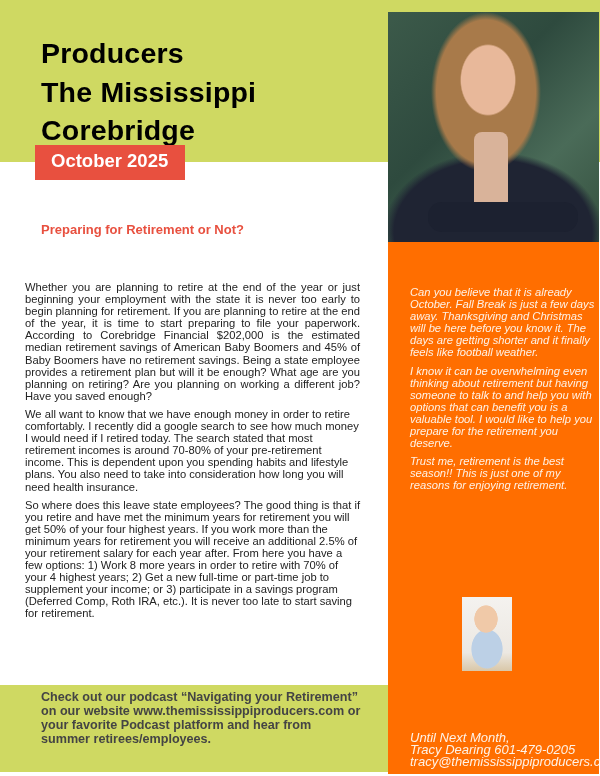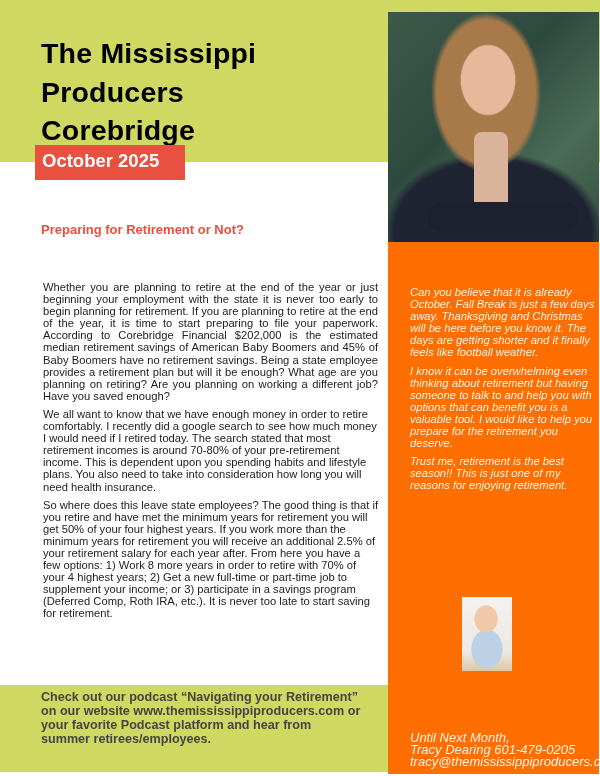--- a/index.html
+++ b/index.html
@@ -19,21 +19,21 @@
   .title {
     position: absolute; left: 41px; top: 34px; margin: 0;
     font-size: 28.5px; font-weight: bold; line-height: 38.5px; color: #000;
     letter-spacing: 0.2px;
   }
   .title span { display: block; }
   .date-badge {
     position: absolute; left: 35px; top: 145px; width: 150px; height: 35px;
     background: #e8503f; color: #fff;
     font-size: 18.5px; font-weight: bold; line-height: 31px;
-    padding-left: 7px; box-sizing: border-box;
+    padding-left: 16px; box-sizing: border-box;
   }
   .orange-col {
     position: absolute; left: 388px; top: 135px; width: 211px; height: 639px;
     background: #ff6e00;
   }
   .photo {
     position: absolute; left: 388px; top: 12px; width: 211px; height: 230px;
     background:
       radial-gradient(ellipse 28px 36px at 100px 68px, #e8b89a 0 95%, transparent 100%),
       radial-gradient(ellipse 55px 80px at 98px 80px, #a87a4a 0 90%, transparent 100%),
@@ -48,21 +48,21 @@
   }
   .photo .arms {
     position: absolute; left: 40px; top: 190px; width: 150px; height: 30px;
     background: #1c2130; border-radius: 14px;
   }
   .headline {
     position: absolute; left: 41px; top: 222px; margin: 0;
     font-size: 13px; font-weight: bold; color: #e8503f;
   }
   .body-col {
-    position: absolute; left: 43px; top: 281px; width: 335px;
+    position: absolute; left: 25px; top: 281px; width: 335px;
     font-size: 11.2px; line-height: 12.1px; color: #222;
   }
   .body-col p { margin: 0 0 6px 0; }
   .body-col p.justify { text-align: justify; }
   .footer-band {
     position: absolute; left: 0; top: 685px; width: 388px; height: 87px;
     background: #cfd962;
   }
   .footer-text {
     position: absolute; left: 41px; top: 690px; width: 320px;
@@ -88,22 +88,22 @@
 </style>
 </head>
 <body>
 
 <div class="header-band"></div>
 <div class="header-band-right"></div>
 
 <div class="orange-col"></div>
 
 <h1 class="title">
+  <span>Producers</span>
   <span>The Mississippi</span>
-  <span>Producers</span>
   <span>Corebridge</span>
 </h1>
 
 <div class="date-badge">October 2025</div>
 
 <div class="photo">
   <div class="blouse"></div>
   <div class="arms"></div>
 </div>
 

